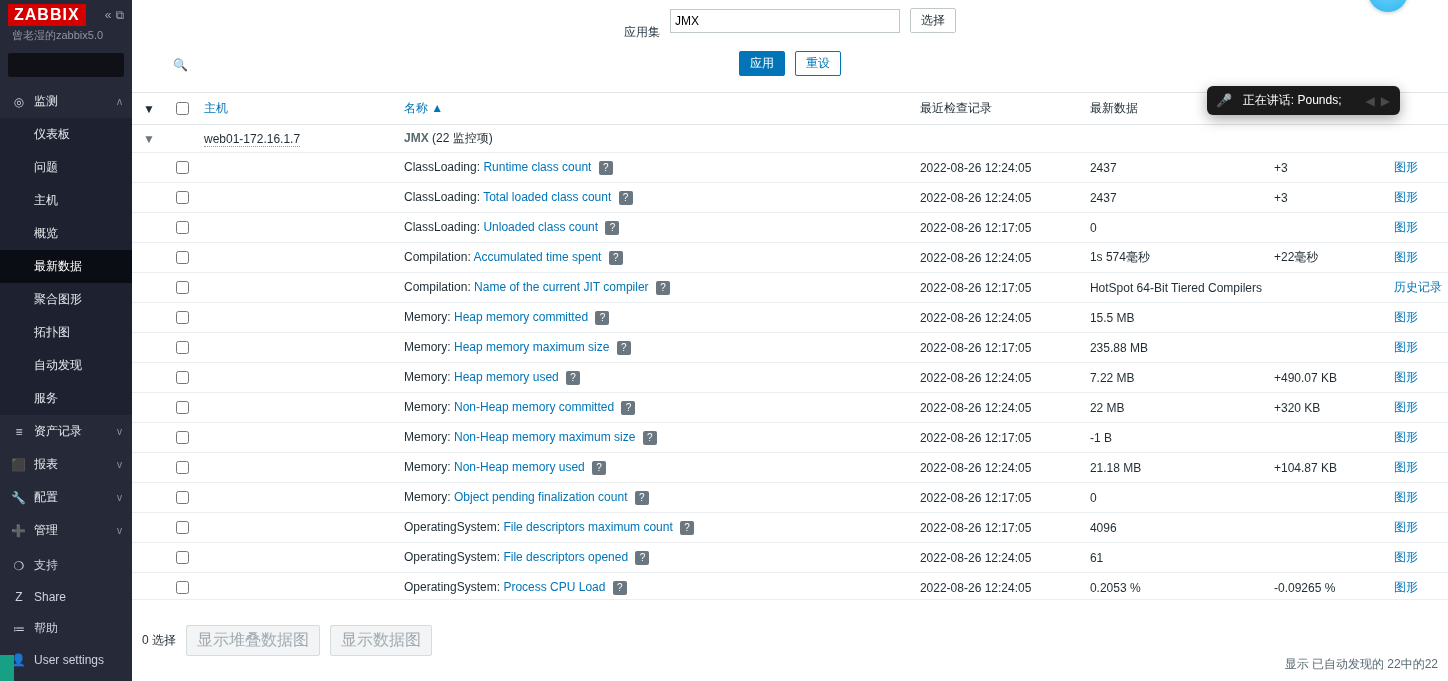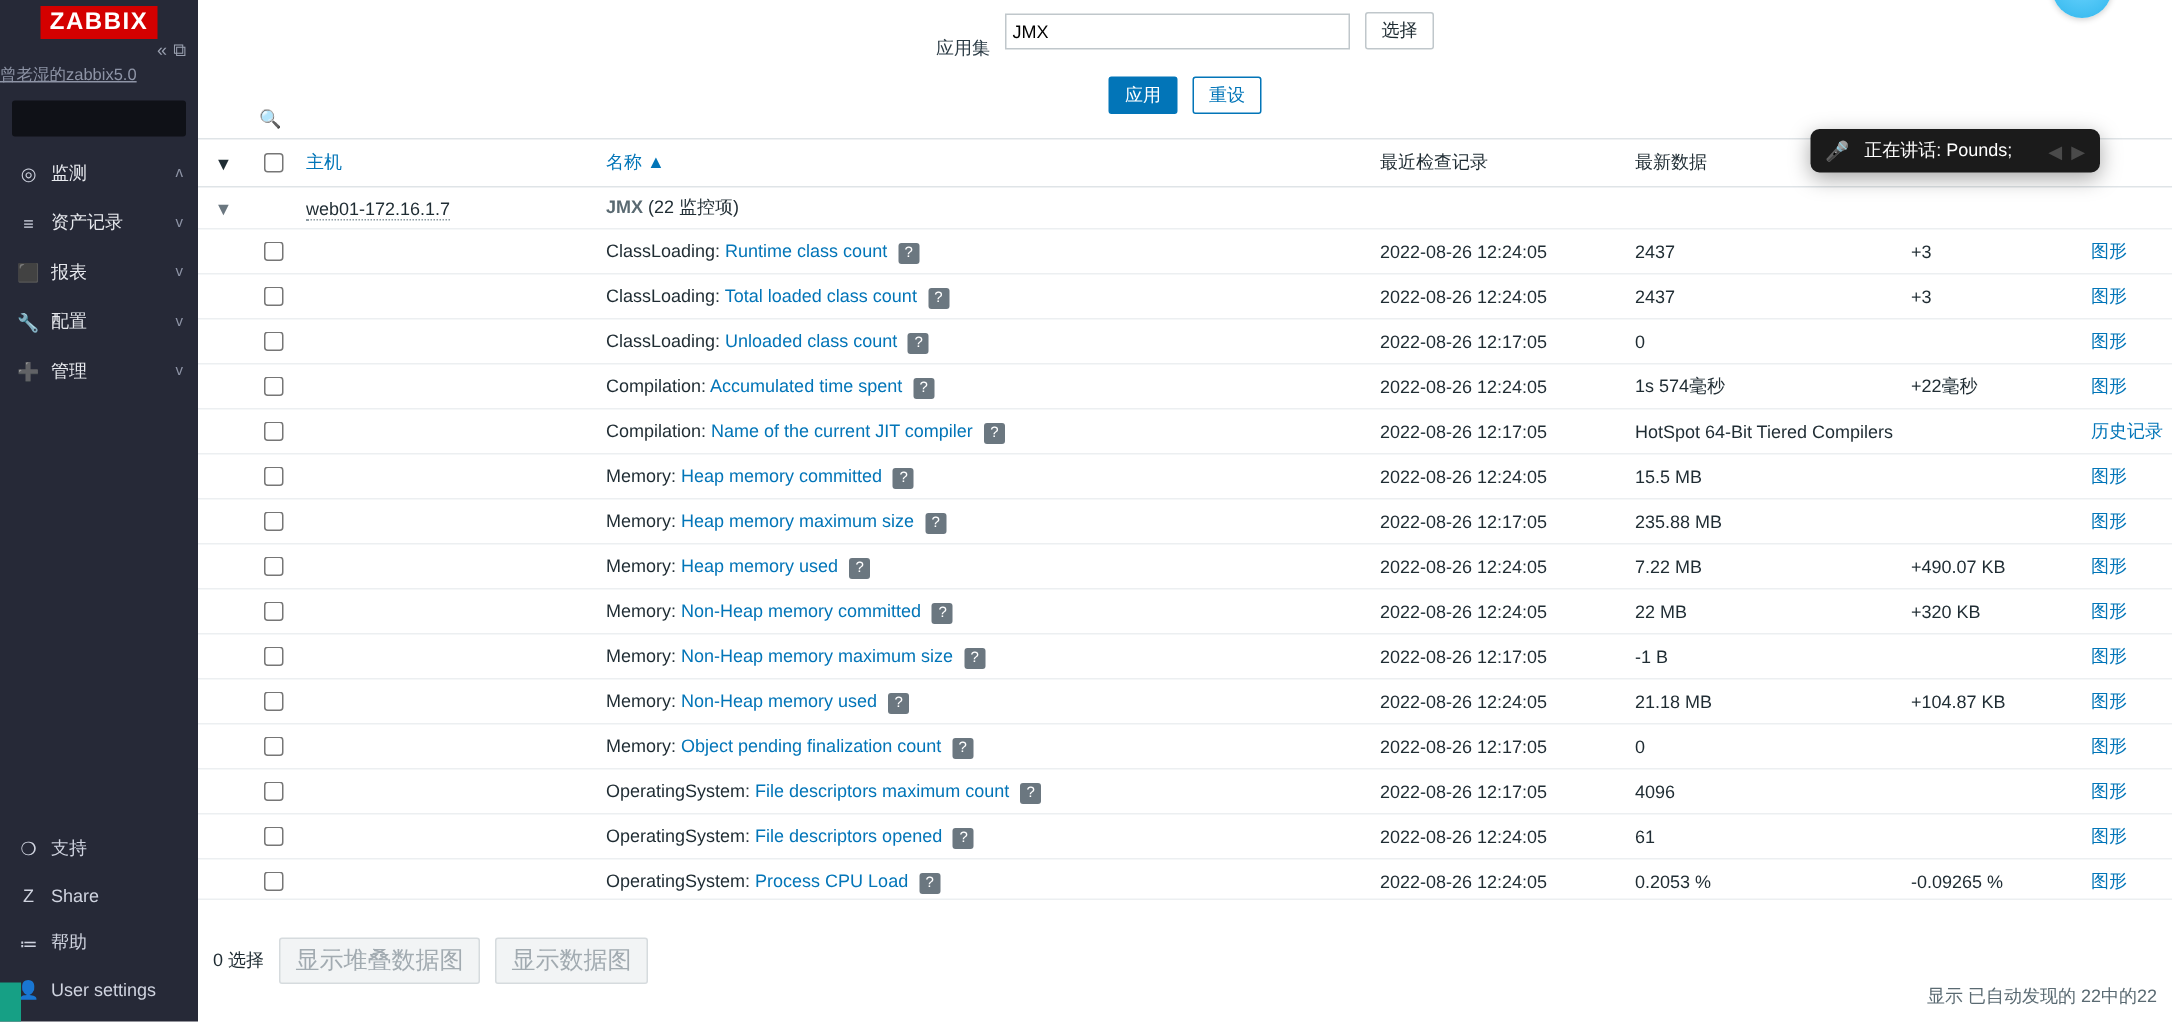--- a/index.html
+++ b/index.html
@@ -1,22 +1,22 @@
 <!DOCTYPE html>
 <html><head>
 <meta charset="utf-8">
 <style>
   html,body{margin:0;padding:0;height:100%;font-family:Arial,Helvetica,sans-serif;font-size:12px;color:#1f2c33;background:#fff;}
   a{color:#0275b8;text-decoration:none;cursor:pointer;}
   .sidebar{position:fixed;left:0;top:0;bottom:0;width:132px;background:#262937;color:#fff;display:flex;flex-direction:column;}
-  .logo-row{display:flex;align-items:center;padding:4px 8px 2px 8px;flex-direction:column;}
+  .logo-row{display:flex;align-items:center;padding:4px 8px 2px 8px;}
   .logo{background:#D40000;color:#fff;font-weight:bold;font-size:16px;letter-spacing:1px;padding:2px 6px;display:inline-block;}
   .logo-toggle{margin-left:auto;color:#9aa0b0;display:flex;gap:4px;}
   .logo-toggle span{cursor:pointer;}
-  .server-name{padding:0 8px 6px 0;color:#8e94a6;font-size:11px;text-decoration:underline;}
+  .server-name{padding:0 8px 6px 12px;color:#8e94a6;font-size:11px;}
   .search-box{margin:4px 8px 8px 8px;background:#0f1117;border-radius:2px;display:flex;align-items:center;height:24px;padding:0 6px;}
   .search-box input{background:transparent;border:none;outline:none;color:#fff;flex:1;font-size:12px;}
   .search-box .mag{color:#9aa0b0;}
   .nav{flex:1;overflow-y:auto;}
   .nav-item{display:flex;align-items:center;padding:8px 10px;color:#e7e9ee;cursor:pointer;}
   .nav-item.section{font-weight:normal;}
   .nav-item .caret{margin-left:auto;color:#8e94a6;font-size:10px;}
   .nav-item .ico{width:18px;display:inline-block;text-align:center;margin-right:6px;color:#cfd3df;}
   .sub{background:#1e2130;}
   .sub .nav-item{padding:8px 10px 8px 34px;font-size:12px;color:#e7e9ee;}
@@ -79,20 +79,31 @@
     <input placeholder="" style="">
     <span class="mag">🔍</span>
   </div>
 
   <div class="nav">
     <div class="nav-item section">
       <span class="ico">◎</span>
       <span>监测</span>
       <span class="caret">ʌ</span>
     </div>
+    <div class="sub">
+      <div class="nav-item">仪表板</div>
+      <div class="nav-item">问题</div>
+      <div class="nav-item">主机</div>
+      <div class="nav-item">概览</div>
+      <div class="nav-item sel">最新数据</div>
+      <div class="nav-item">聚合图形</div>
+      <div class="nav-item">拓扑图</div>
+      <div class="nav-item">自动发现</div>
+      <div class="nav-item">服务</div>
+    </div>
     <div class="nav-item section">
       <span class="ico">≡</span>
       <span>资产记录</span>
       <span class="caret">v</span>
     </div>
     <div class="nav-item section">
       <span class="ico">⬛</span>
       <span>报表</span>
       <span class="caret">v</span>
     </div>

